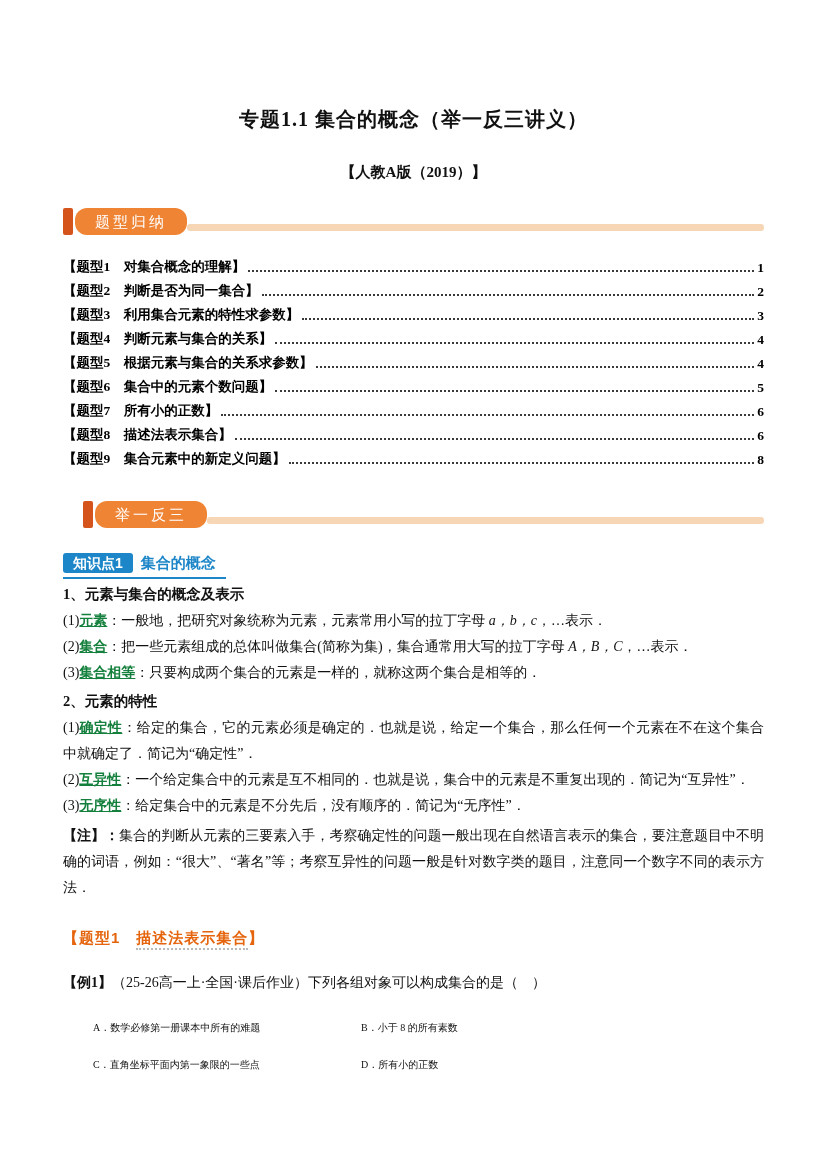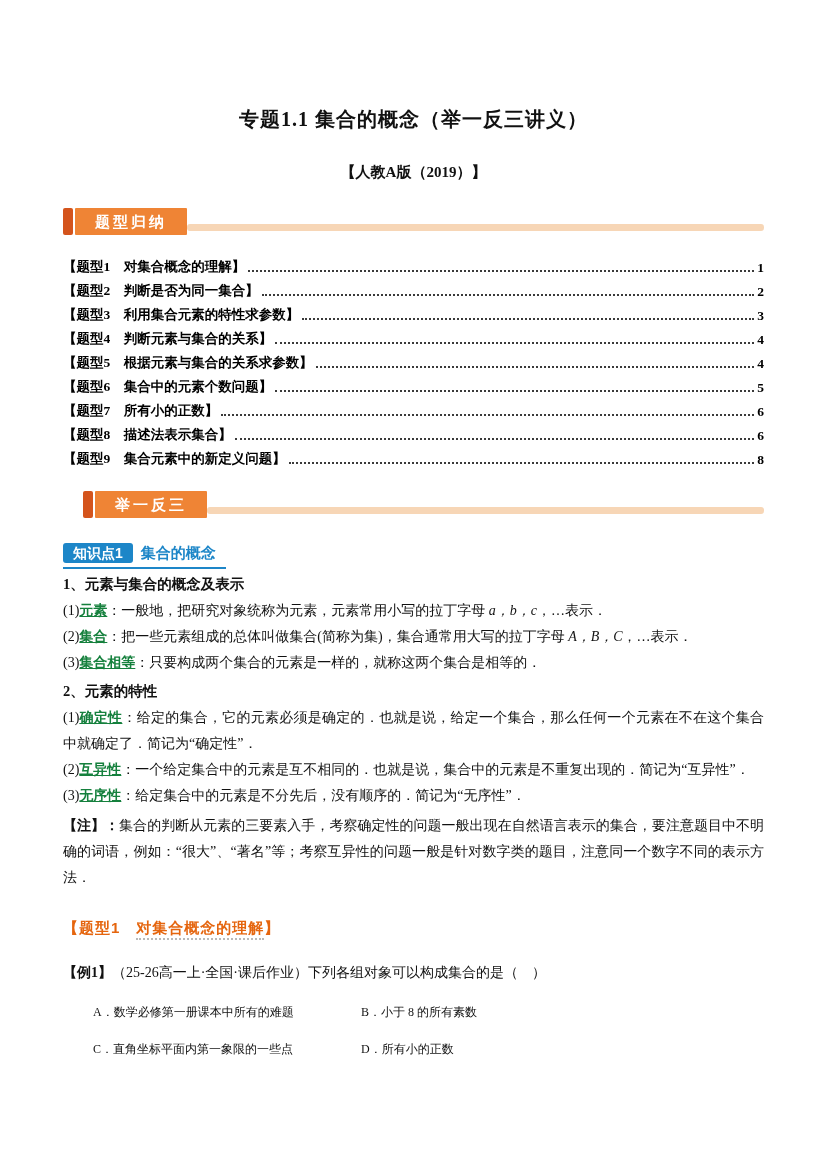--- a/index.html
+++ b/index.html
@@ -12,26 +12,26 @@
 
   .doc-title{
     margin:0;text-align:center;font-size:20px;font-weight:bold;letter-spacing:1px;
     font-family:"Liberation Serif","DejaVu Serif",serif;
   }
   .doc-edition{margin-top:30px;text-align:center;font-size:15px;font-weight:bold;}
 
   
   .section-badge{display:flex;align-items:center;height:27px;}
   .badge-toc{margin-top:26px;}
-  .badge-practice{margin-top:20px;padding-left:20px;}
+  .badge-practice{margin-top:30px;padding-left:20px;}
   .badge-marker{width:10px;height:27px;background:#d4541c;border-radius:2px;flex:0 0 auto;}
   .badge-pill{
     flex:0 0 auto;margin-left:2px;background:#ef8435;color:#fff;
-    font-family:"Liberation Sans","DejaVu Sans",sans-serif;font-weight:bold;
-    font-size:15px;line-height:27px;padding:0 20px;border-radius:1px;letter-spacing:3px;
+    font-family:"Liberation Sans","DejaVu Sans",sans-serif;font-weight:normal;
+    font-size:15px;line-height:27px;padding:0 20px;border-radius:12px;letter-spacing:3px;
   }
   .badge-line{flex:1;height:7px;background:#f7d6b6;margin-top:11px;border-radius:3px;}
 
   
   .toc{margin-top:20px;}
   .toc-row{display:flex;align-items:flex-end;height:24px;font-size:13.5px;font-weight:bold;color:#000;}
   .toc-label{white-space:nowrap;padding-bottom:3px;}
   .toc-dots{flex:1;margin:0 3px 7px 3px;border-bottom:2px dotted #3a3a3a;height:0;}
   .toc-page{padding-bottom:3px;font-family:"Liberation Serif",serif;}
 
@@ -55,22 +55,22 @@
   
   .type-heading{
     margin-top:28px;font-size:15px;font-weight:bold;color:#e5650e;
     font-family:"Liberation Sans","DejaVu Sans",sans-serif;letter-spacing:1px;
   }
   .type-heading .dashed{border-bottom:2px dotted #b9b9b9;padding-bottom:2px;}
 
   .example-line{margin-top:22px;font-size:14px;line-height:26px;}
   .example-label{font-weight:bold;}
   .options{
-    margin:14px 0 0 30px;display:grid;grid-template-columns:268px 1fr;
-    row-gap:13px;font-size:12px;line-height:24px;
+    margin:20px 0 0 30px;display:grid;grid-template-columns:268px 1fr;
+    row-gap:13px;font-size:10px;line-height:24px;
   }
 </style>
 </head>
 <body>
 
 <div class="page">
 
   <h1 class="doc-title">专题1.1 集合的概念（举一反三讲义）</h1>
   <div class="doc-edition">【人教A版（2019）】</div>
 
@@ -151,21 +151,21 @@
 
     <p class="body-text"><span>(1)</span><span class="term">确定性</span><span>：给定的集合，它的元素必须是确定的．也就是说，给定一个集合，那么任何一个元素在不在这个集合中就确定了．简记为“确定性”．</span></p>
 
     <p class="body-text"><span>(2)</span><span class="term">互异性</span><span>：一个给定集合中的元素是互不相同的．也就是说，集合中的元素是不重复出现的．简记为“互异性”．</span></p>
 
     <p class="body-text"><span>(3)</span><span class="term">无序性</span><span>：给定集合中的元素是不分先后，没有顺序的．简记为“无序性”．</span></p>
 
     <p class="body-text note-para"><span class="note-label">【注】：</span><span>集合的判断从元素的三要素入手，考察确定性的问题一般出现在自然语言表示的集合，要注意题目中不明确的词语，例如：“很大”、“著名”等；考察互异性的问题一般是针对数字类的题目，注意同一个数字不同的表示方法．</span></p>
   </div>
 
-  <div class="type-heading"><span>【题型1　</span><span class="dashed">对集合概念的理解</span><span>】</span></div>
+  <div class="type-heading"><span>【题型1　</span><span class="dashed">描述法表示集合</span><span>】</span></div>
 
   <p class="example-line"><span class="example-label">【例1】</span><span>（25-26高一上·全国·课后作业）下列各组对象可以构成集合的是（　）</span></p>
 
   <div class="options">
     <span>A．数学必修第一册课本中所有的难题</span>
     <span>B．小于 8 的所有素数</span>
     <span>C．直角坐标平面内第一象限的一些点</span>
     <span>D．所有小的正数</span>
   </div>
 

